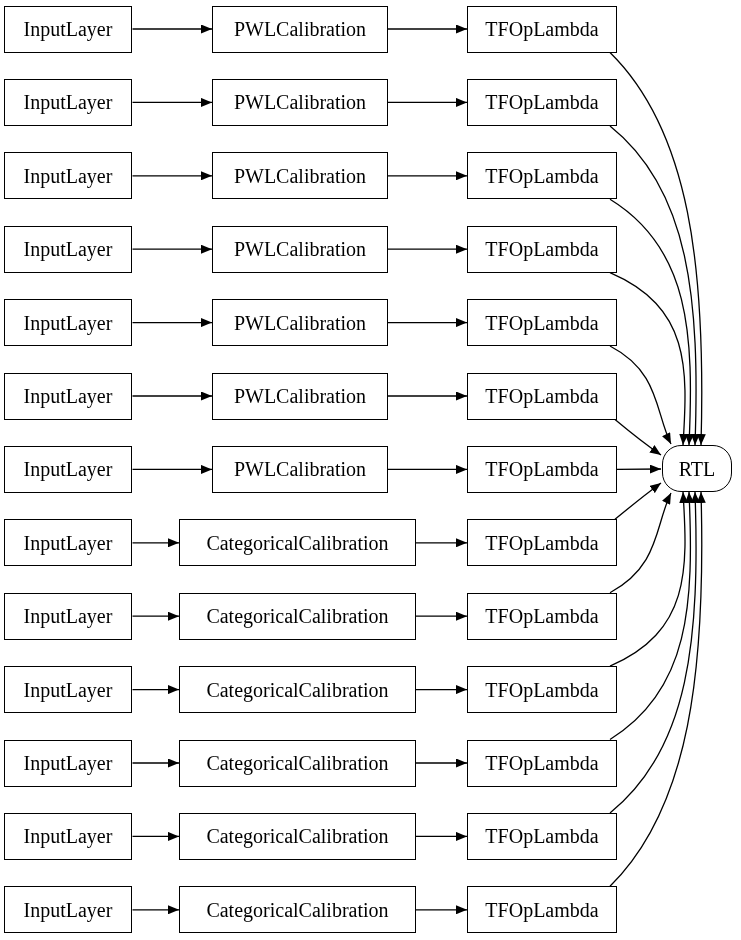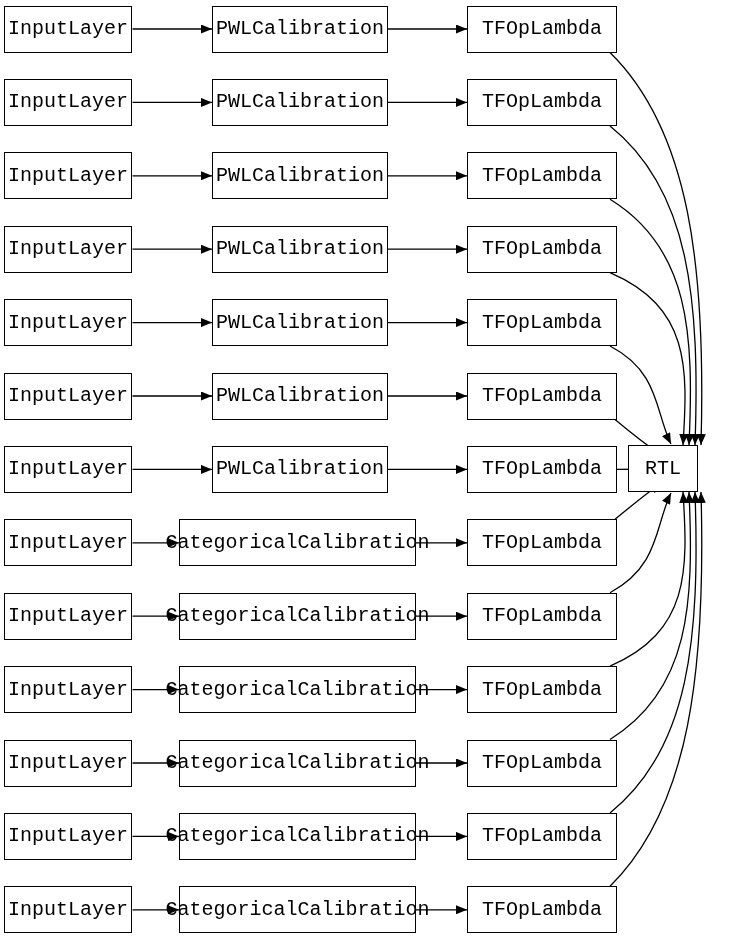--- a/index.html
+++ b/index.html
@@ -1,21 +1,21 @@
 <!DOCTYPE html>
 <html style="--bg: #ffffff; --node-fill: #ffffff; --node-border: #000000; --edge: #000000; --text: #000000;"><head>
 <meta charset="utf-8">
 <style>
   html, body { margin: 0; padding: 0; background: #ffffff; }
   .diagram {
     position: relative;
     width: 741px;
     height: 940px;
     background: var(--bg, #ffffff);
-    font-family: Liberation Mono, monospace;
+    font-family: Liberation Serif, serif;
     overflow: hidden;
   }
   .edges-svg { position: absolute; left: 0; top: 0; }
   .edge {
     fill: none;
     stroke: var(--edge, #000000);
     stroke-width: 1.3px;
   }
   .arrowhead { fill: var(--edge, #000000); }
   .node {
@@ -195,17 +195,17 @@
       </div>
       <div class="node" style="left: 4px; top: 886.3px; width: 128px; height: 47px;">
         <span>InputLayer</span>
       </div>
       <div class="node" style="left: 179px; top: 886.3px; width: 237px; height: 47px;">
         <span>CategoricalCalibration</span>
       </div>
       <div class="node" style="left: 467px; top: 886.3px; width: 150px; height: 47px;">
         <span>TFOpLambda</span>
       </div>
-      <div class="node" style="left: 628px; top: 445px; width: 70px; height: 47px;">
+      <div class="node" style="left: 662px; top: 445px; width: 70px; height: 47px; border-radius: 19px;">
         <span>RTL</span>
       </div>
     </div>
 </div>
 
 </body></html>

